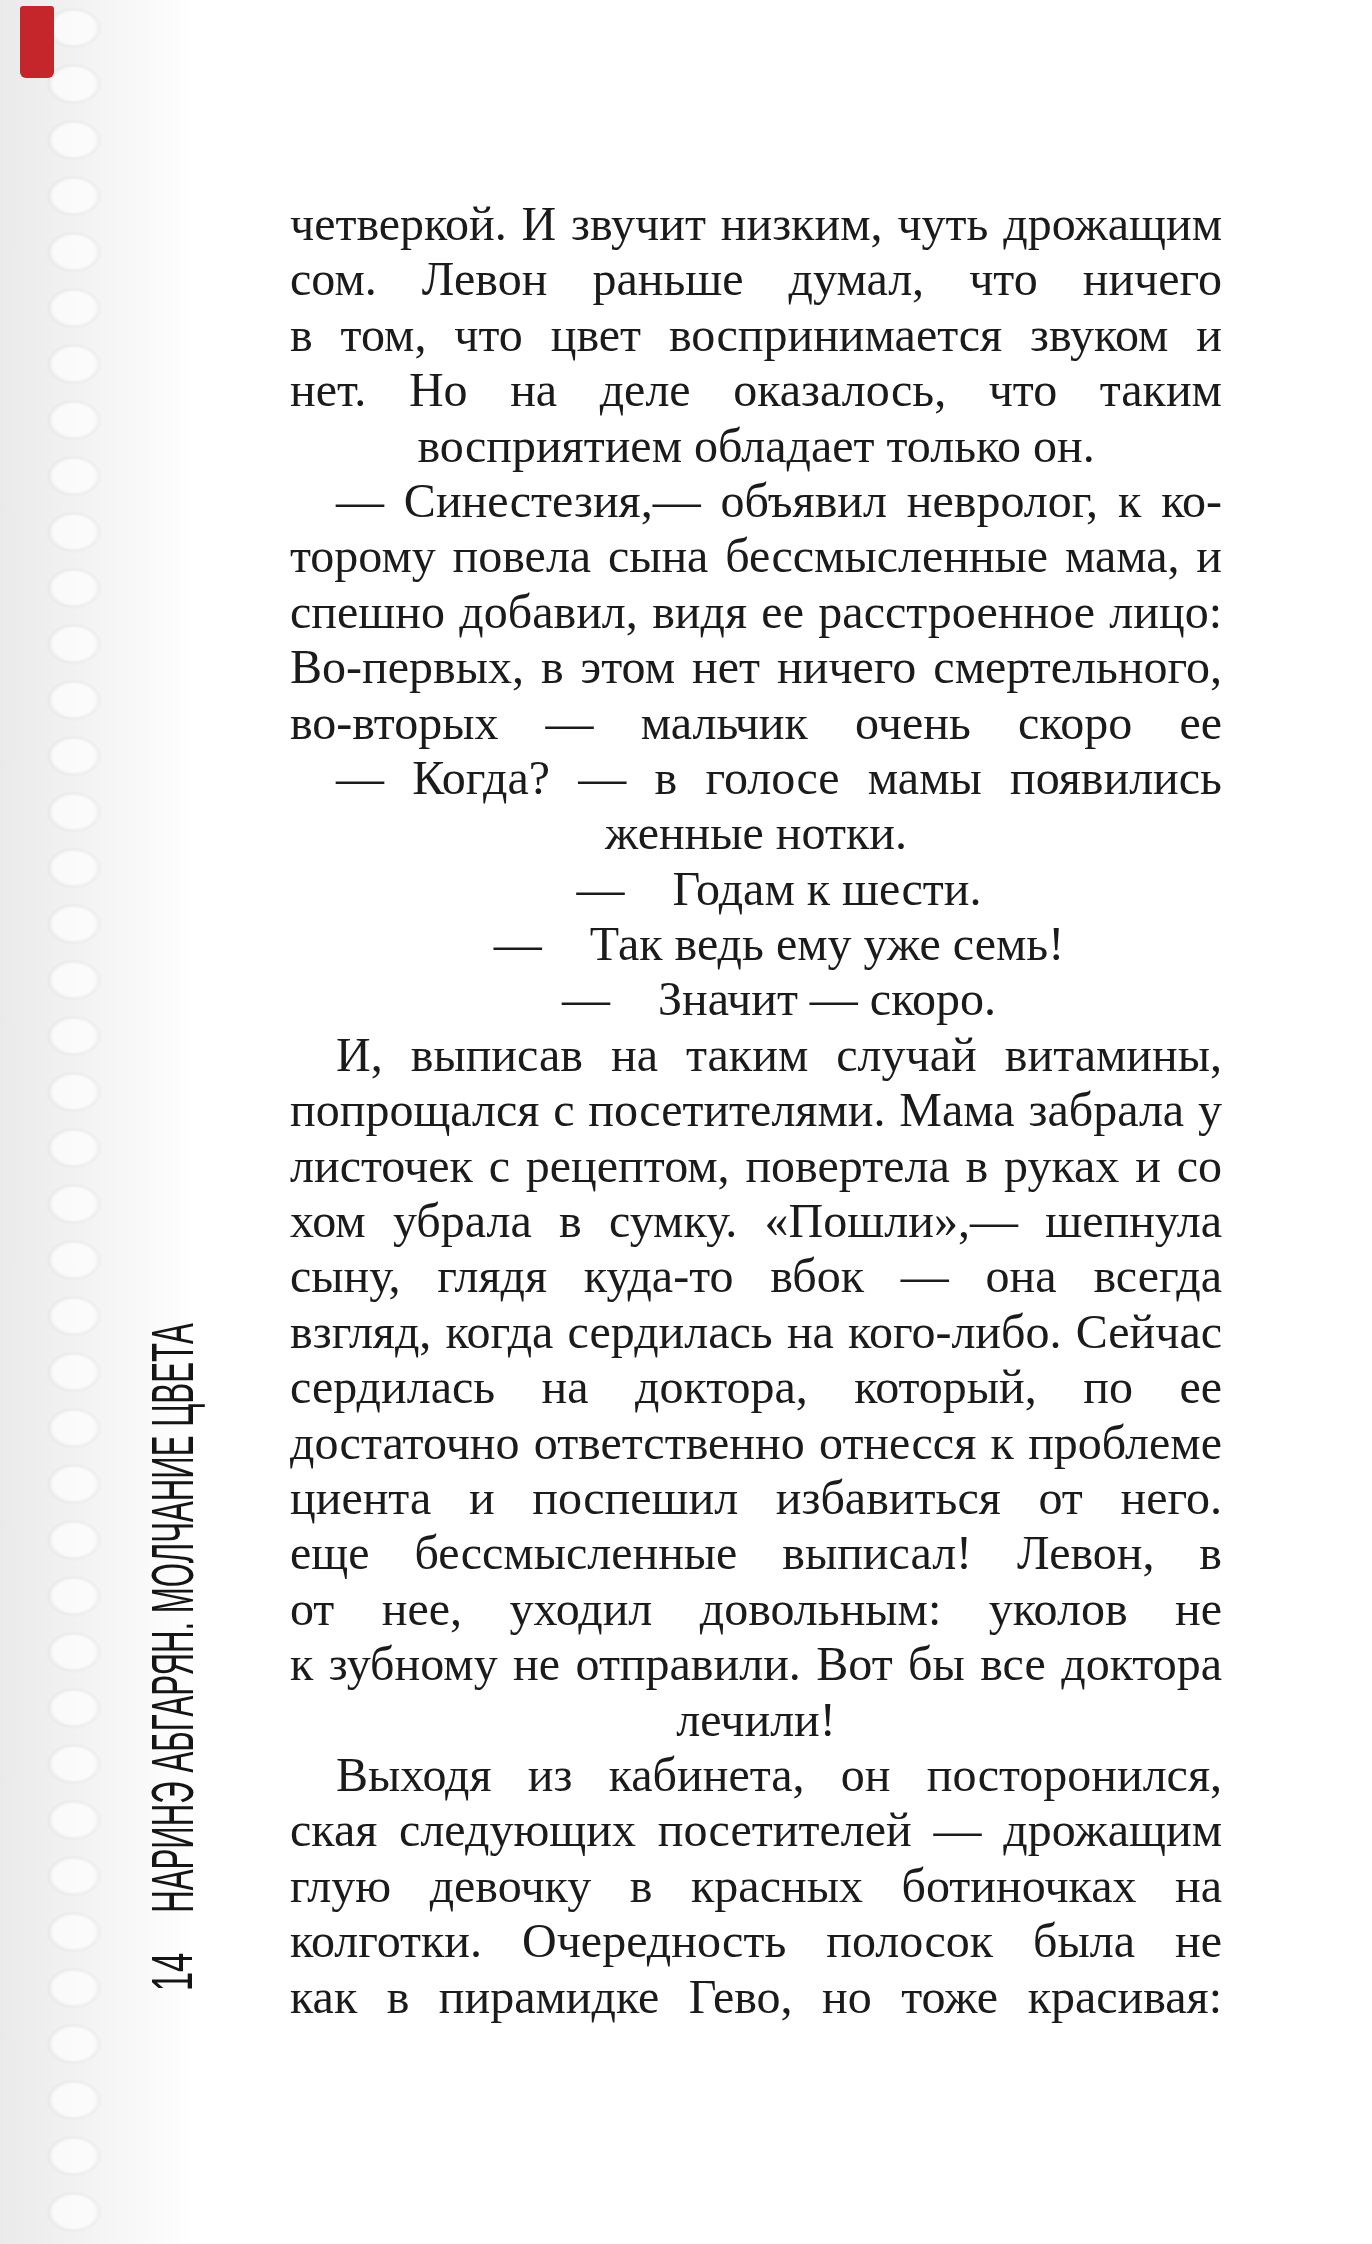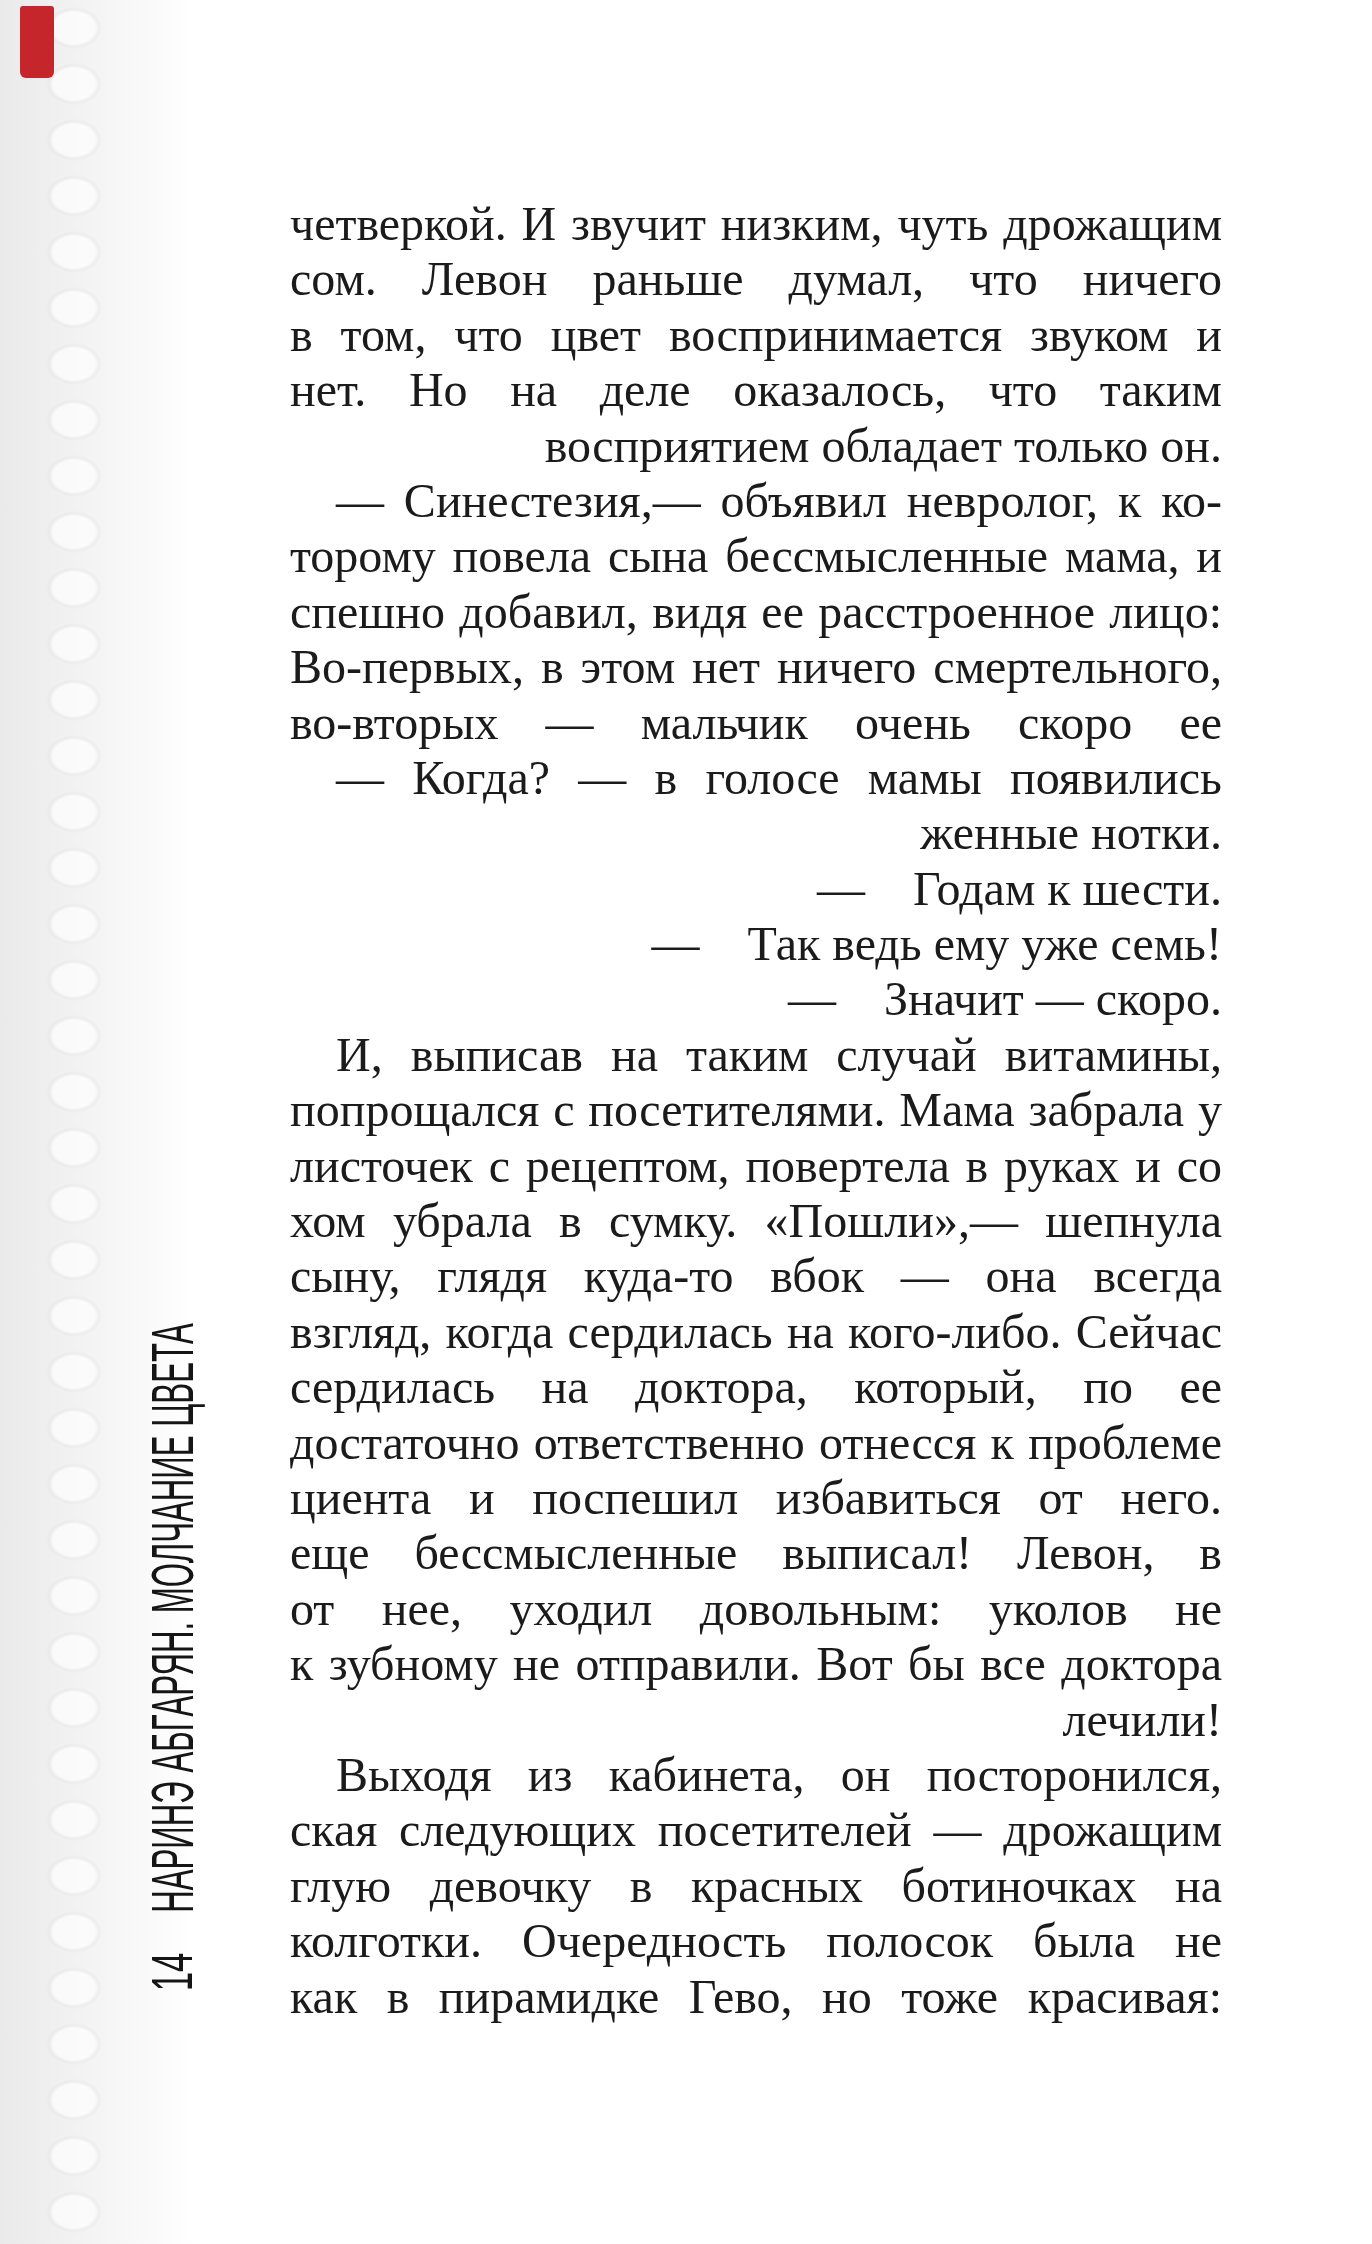--- a/index.html
+++ b/index.html
@@ -47,21 +47,21 @@
     font-size:58px;font-weight:400;color:#151515;
   }
   .vnum .condense{display:inline-block;transform:scaleX(0.6);transform-origin:center;}
   .textblock{
     position:absolute;left:290px;top:196px;width:932px;
     font-size:48px;line-height:55.4px;color:#1b1b1b;
   }
   .para{margin:0;padding:0;}
   .line{height:55.4px;overflow:hidden;}
   .line.j{text-align:justify;text-align-last:justify;text-justify:inter-word;}
-  .line.l{text-align:right;}
+  .line.l{text-align:center;}
   .line.ind{text-indent:46px;}
 </style>
 </head>
 <body>
 
 <div class="screen">
   <div class="edge-shade"></div>
   <div class="scallops"></div>
   <div class="bookmark" style="background: rgb(197, 38, 44);"></div>
 

